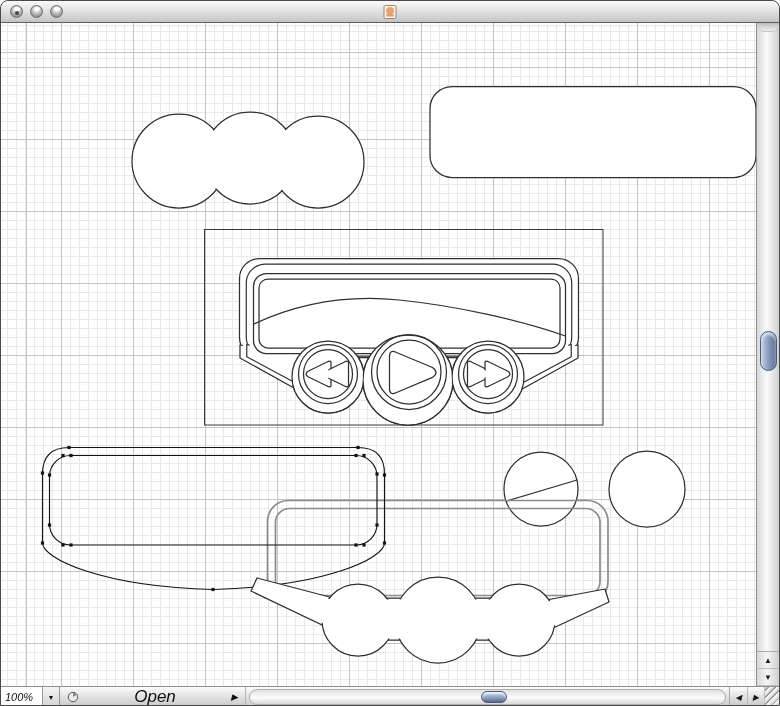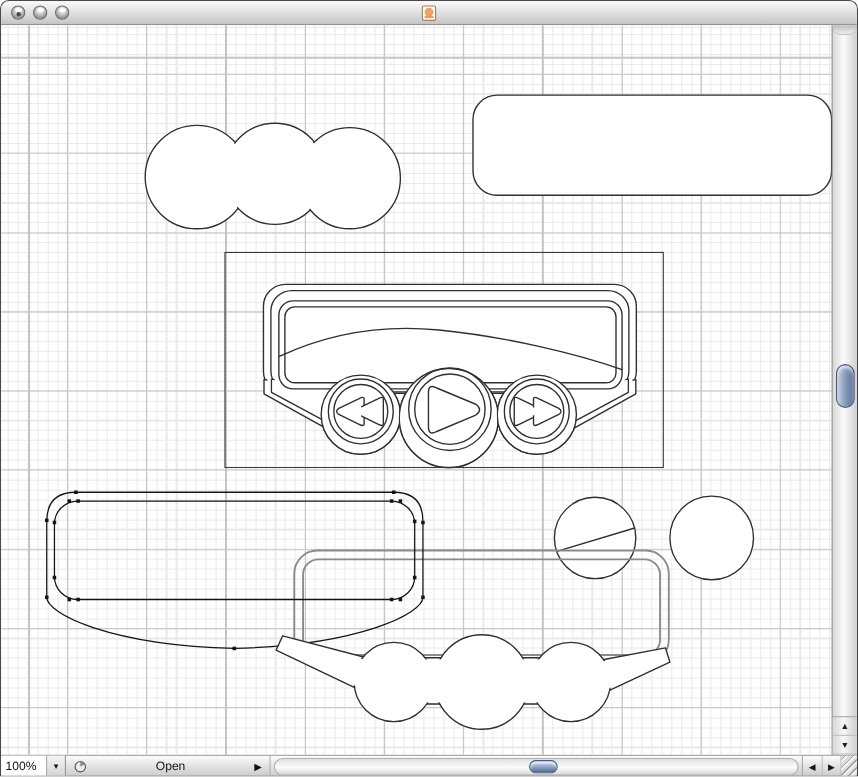--- a/index.html
+++ b/index.html
@@ -42,27 +42,27 @@
              background:linear-gradient(to right,#d7d7d7,#fbfbfb 45%,#cfcfcf); position:relative; }
   .vcap { height:9px; border-bottom:1px solid #c2c2c2; background:linear-gradient(#bdbdbd,#eee); border-radius:0 0 8px 8px; }
   .vthumb { position:absolute; left:2.5px; top:308px; width:17px; height:40px; border-radius:9px;
             background:linear-gradient(to right,#c7d2e2 0%,#8ca1c0 45%,#5a6f94 100%);
             border:1px solid #48597c; box-shadow:inset 0 3px 3px rgba(255,255,255,.65); }
   .varrows { position:absolute; bottom:0; left:0; width:22px; border-top:1px solid #aaa; background:linear-gradient(to right,#d7d7d7,#f6f6f6 45%,#cfcfcf); }
   .varrow { height:17px; display:flex; align-items:center; justify-content:center;
             font-size:8px; color:#1d1d1d; border-bottom:1px solid #bdbdbd; }
   
   .statusbar { height:21px; border-top:1px solid #8f8f8f; background:linear-gradient(#fdfdfd,#dedede 55%,#c9c9c9);
-               display:flex; align-items:stretch; }
+               display:flex; align-items:stretch;font-style:italic; }
   .zoomfield { width:42px; background:#fff; border-right:1px solid #979797; font-size:11px; color:#111;
                display:flex; align-items:center; padding-left:4px; }
   .zoomdrop { width:17px; border-right:1px solid #979797; display:flex; align-items:center; justify-content:center;
               font-size:7px; color:#111; background:linear-gradient(#f5f5f5,#d2d2d2); }
   .statusarea { width:186px; display:flex; align-items:center; gap:5px; padding:0 7px; border-right:1px solid #b3b3b3; }
-  .statuslabel { flex:1; text-align:center; font-size:11px; color:#111; }
+  .statuslabel { flex:1; text-align:center; font-size:17px; color:#111; }
   .flyout { font-size:9px; color:#111; }
   .hscroll { flex:1; position:relative; margin:2px 3px; border-radius:9px; border:1px solid #b0b0b0;
              background:linear-gradient(#e0e0e0,#fcfcfc 55%,#d8d8d8); }
   .hthumb { position:absolute; left:231px; top:0.5px; width:26px; height:12px; border-radius:7px;
             background:linear-gradient(#cfdae8 0%,#8ea3c2 55%,#57688d 100%);
             border:1px solid #4a5c80; box-shadow:inset 0 2px 2px rgba(255,255,255,.7); }
   .harrows { width:36px; display:flex; border-left:1px solid #a8a8a8; }
   .harrow { width:18px; display:flex; align-items:center; justify-content:center; font-size:8px; color:#161616;
             border-right:1px solid #bdbdbd; }
   .grip { width:14px; background:repeating-linear-gradient(135deg,#dcdcdc 0 2px,#9c9c9c 2px 3px,#f2f2f2 3px 5px); }

